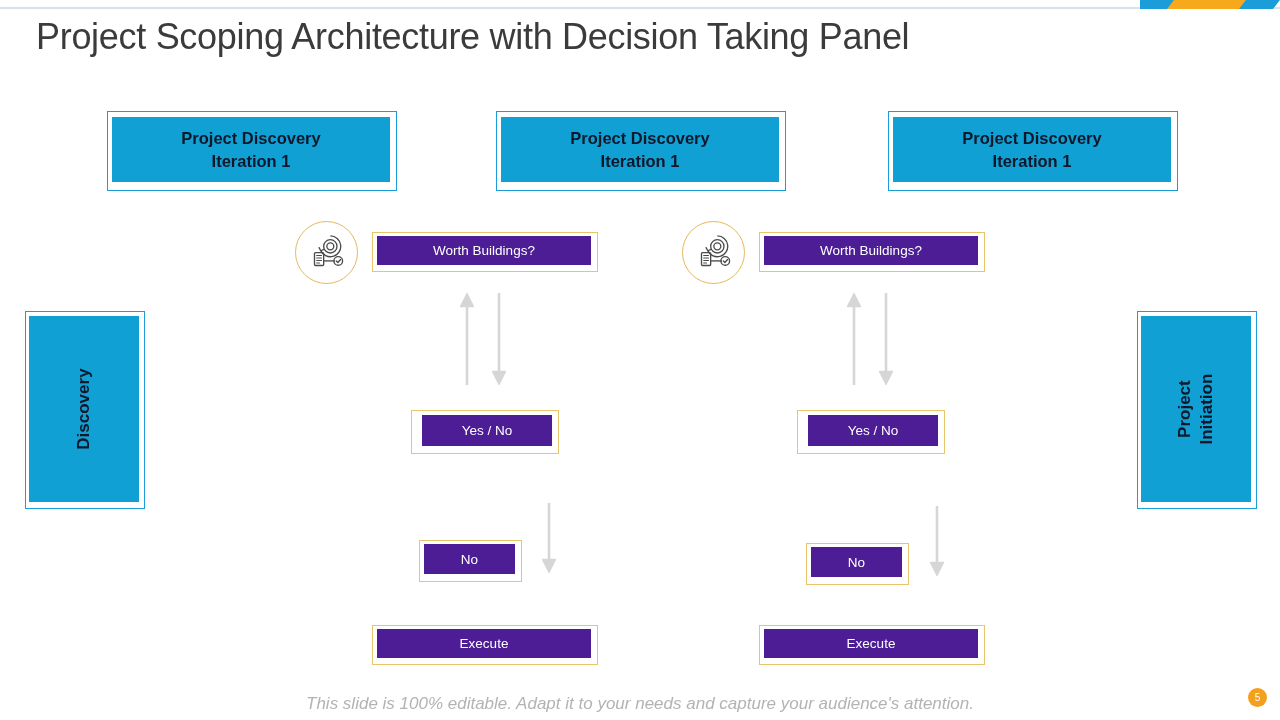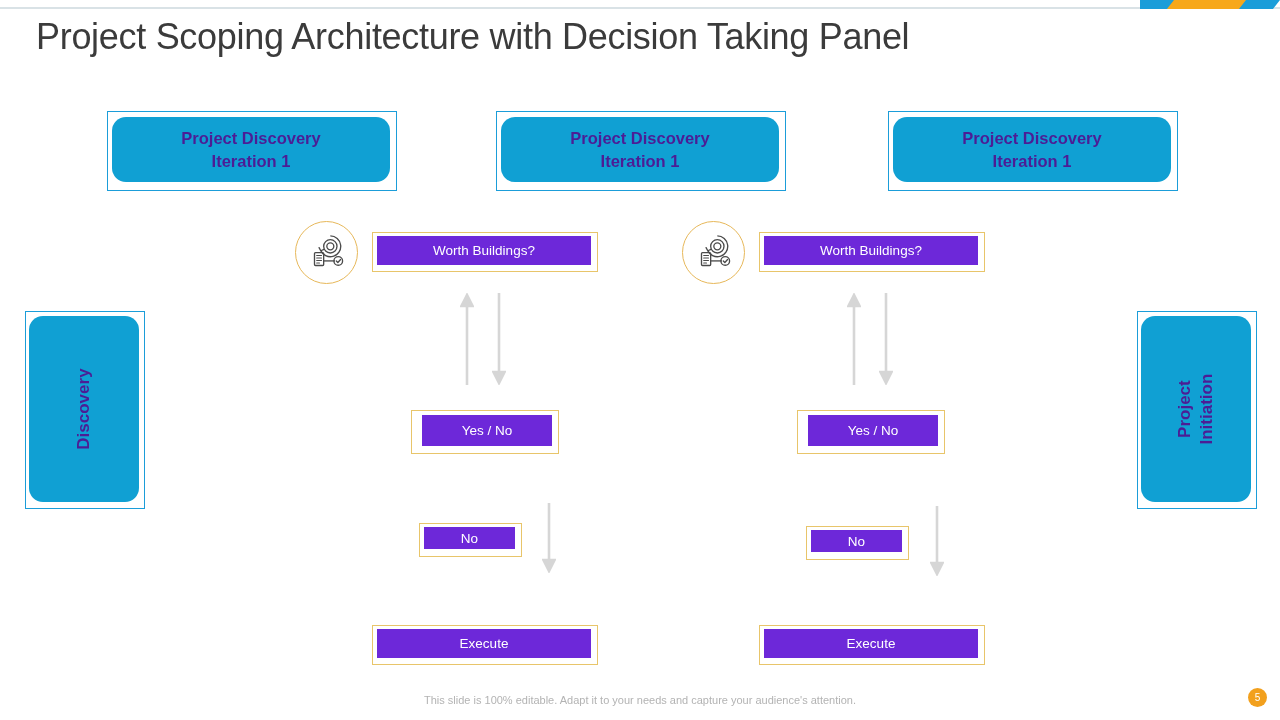--- a/index.html
+++ b/index.html
@@ -46,22 +46,21 @@
   }
   .framed .outline {
     position:absolute; left:0; top:0; right:0; bottom:0;
     border:1px solid #1b9dd9;
   }
   .framed .fill {
     position:absolute;
     background:#10a0d3;
     display:flex; align-items:center; justify-content:center;
     text-align:center;
-    color:#4c1d95;
-    border-radius:14px;
+    color:#0f172a;
   }
 
   
   .hdr-box { width:290px; height:80px; top:111px; }
   .hdr-box .fill {
     left:5px; top:6px; right:7px; bottom:9px;
     font-size:16.5px; font-weight:bold; line-height:1.38;
   }
   #hdr-box-1 { left:107px; }
   #hdr-box-2 { left:496px; }
@@ -82,32 +81,32 @@
   #side-box-right { left:1137px; }
 
   
   .obox { position:absolute; }
   .obox .outline {
     position:absolute; left:0; top:0; right:0; bottom:0;
     border:1px solid #e8c56a;
   }
   .obox .fill {
     position:absolute;
-    background:#6d28d9;
+    background:#4c1d95;
     display:flex; align-items:center; justify-content:center;
     color:#ffffff; font-size:13.5px; font-weight:400;
   }
 
   .obox-wide { width:226px; height:40px; }
   .obox-wide .fill { left:5px; top:4px; right:7px; bottom:7px; }
 
   .obox-mid { width:148px; height:44px; }
   .obox-mid .fill { left:5px; top:5px; right:7px; bottom:8px;margin-left:6px; }
 
-  .obox-small { width:103px; height:34px; }
+  .obox-small { width:103px; height:42px;margin-top:17px; }
   .obox-small .fill { left:5px; top:4px; right:7px; bottom:8px; }
 
   #worth-1   { left:372px; top:232px; }
   #worth-2   { left:759px; top:232px; }
   #yesno-1   { left:411px; top:410px; }
   #yesno-2   { left:797px; top:410px; }
   #no-1      { left:419px; top:523px; }
   #no-2      { left:806px; top:526px; }
   #execute-1 { left:372px; top:625px; }
   #execute-2 { left:759px; top:625px; }
@@ -134,21 +133,21 @@
   #arrow-down-1 { left:492px; top:293px; }
   #arrow-up-2   { left:847px; top:293px; }
   #arrow-down-2 { left:879px; top:293px; }
 
   #arrow-down-3 { left:542px; top:503px; }
   #arrow-down-4 { left:930px; top:506px; }
 
   
   #footer-note {
     position:absolute; left:0; top:694px; width:1280px;
-    text-align:center; font-size:11px; color:#b3b3b3;
+    text-align:center; font-size:17px; color:#b3b3b3;font-style:italic;
   }
   #page-badge {
     position:absolute; right:13px; top:688px;
     width:19px; height:19px; border-radius:50%;
     background:#f2a01d;
     color:#ffffff; font-size:10px;
     display:flex; align-items:center; justify-content:center;
   }
 </style>
 </head>

